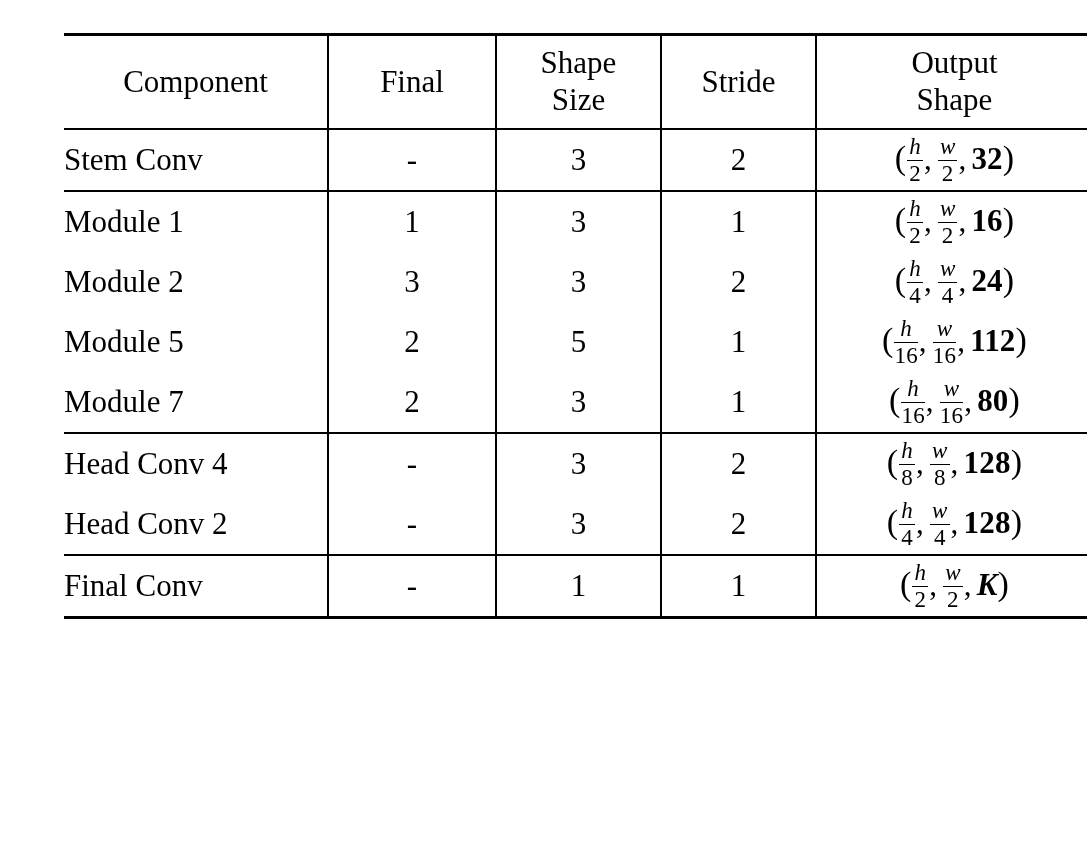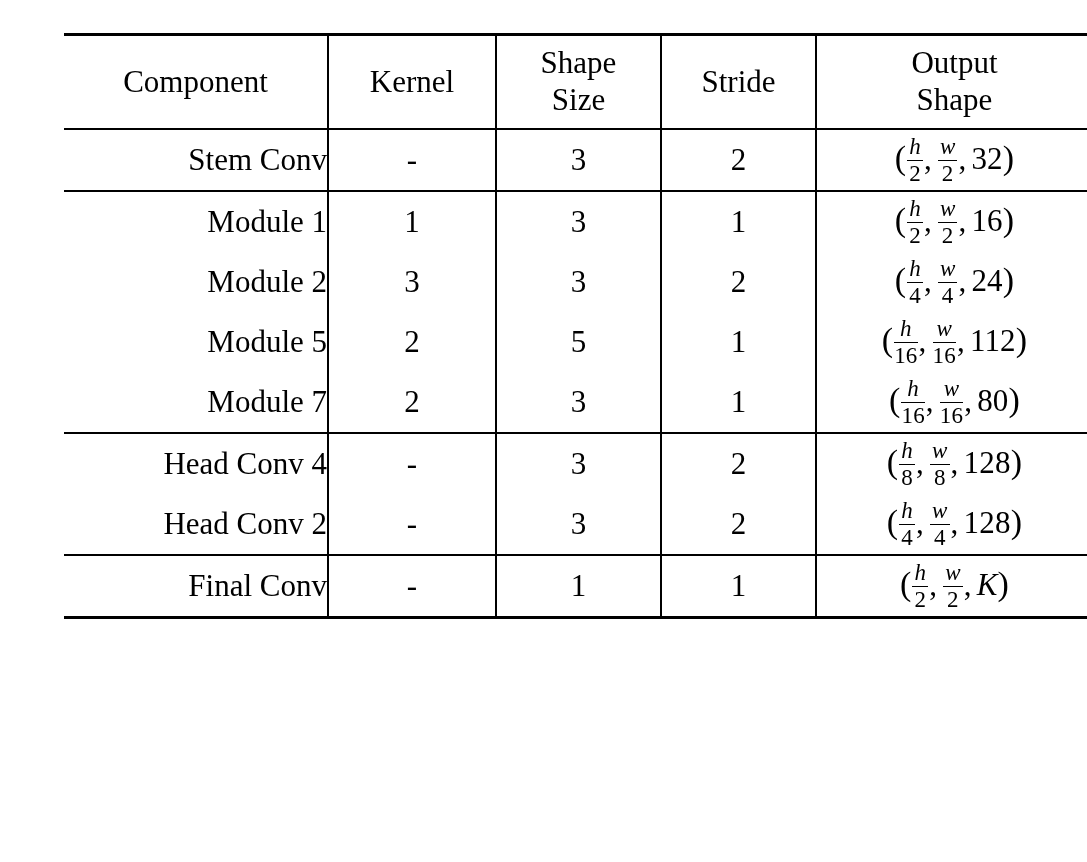--- a/index.html
+++ b/index.html
@@ -59,21 +59,21 @@
     text-align: center;
     padding: 4px 0 6px 0;
   }
   th.head-cell .hl { display: block; }
 
   td.cell {
     height: 60px;
     text-align: center;
   }
   td.cell-component {
-    text-align: right;
+    text-align: left;
     padding-left: 26px;
   }
 
   
   .shape {
     display: inline-block;
     white-space: nowrap;
     font-size: 31px;
     letter-spacing: 0.2px;
   }
@@ -90,21 +90,21 @@
     display: block;
     font-style: italic;
     padding: 0 2px 1px 2px;
     border-bottom: 1.6px solid #000;
   }
   .frac .den {
     display: block;
     padding-top: 1px;
     font-style: normal;
   }
-  .chan { font-style: normal; }
+  .chan { font-style: normal; font-weight: bold; }
   .chan.ital { font-style: italic; }
   .sep { margin-right: 5px; }
 </style>
 </head>
 <body>
 
 <div id="table-wrap">
   <table class="arch-table">
     <colgroup>
       <col class="c-component">
@@ -112,21 +112,21 @@
       <col class="c-kernel">
       <col class="c-stride">
       <col class="c-output">
     </colgroup>
     <thead>
       <tr class="rule-top" id="header-row">
           <th class="head-cell">
             <span class="hl">Component</span>
           </th>
           <th class="head-cell">
-            <span class="hl">Kernel</span>
+            <span class="hl">Final</span>
           </th>
           <th class="head-cell">
             <span class="hl">Shape</span>
             <span class="hl">Size</span>
           </th>
           <th class="head-cell">
             <span class="hl">Stride</span>
           </th>
           <th class="head-cell">
             <span class="hl">Output</span>

